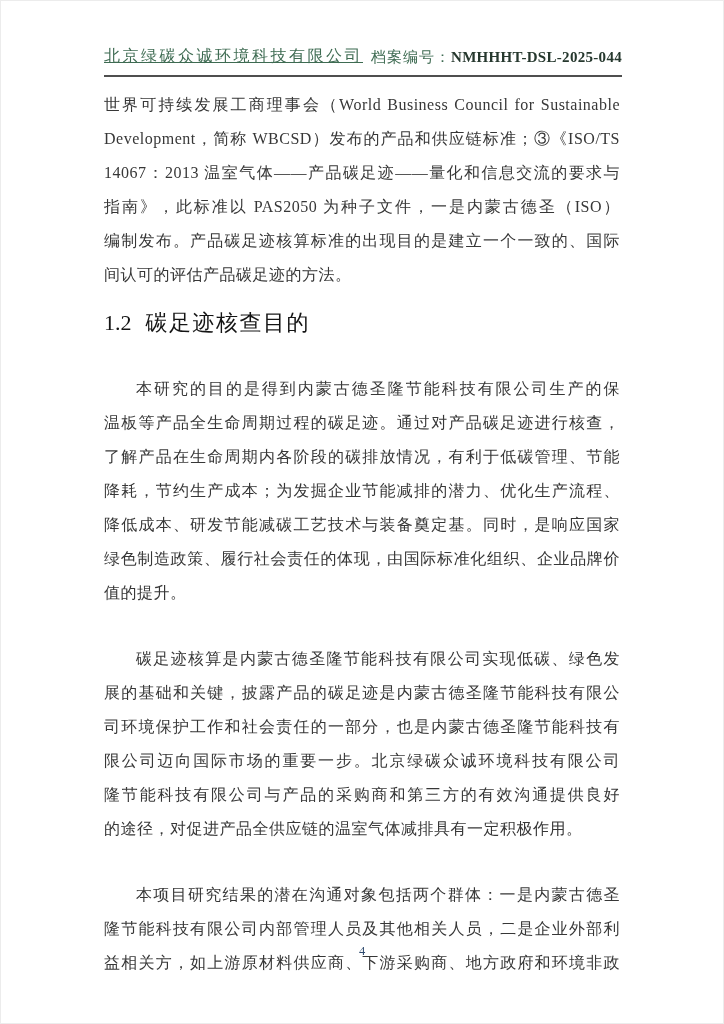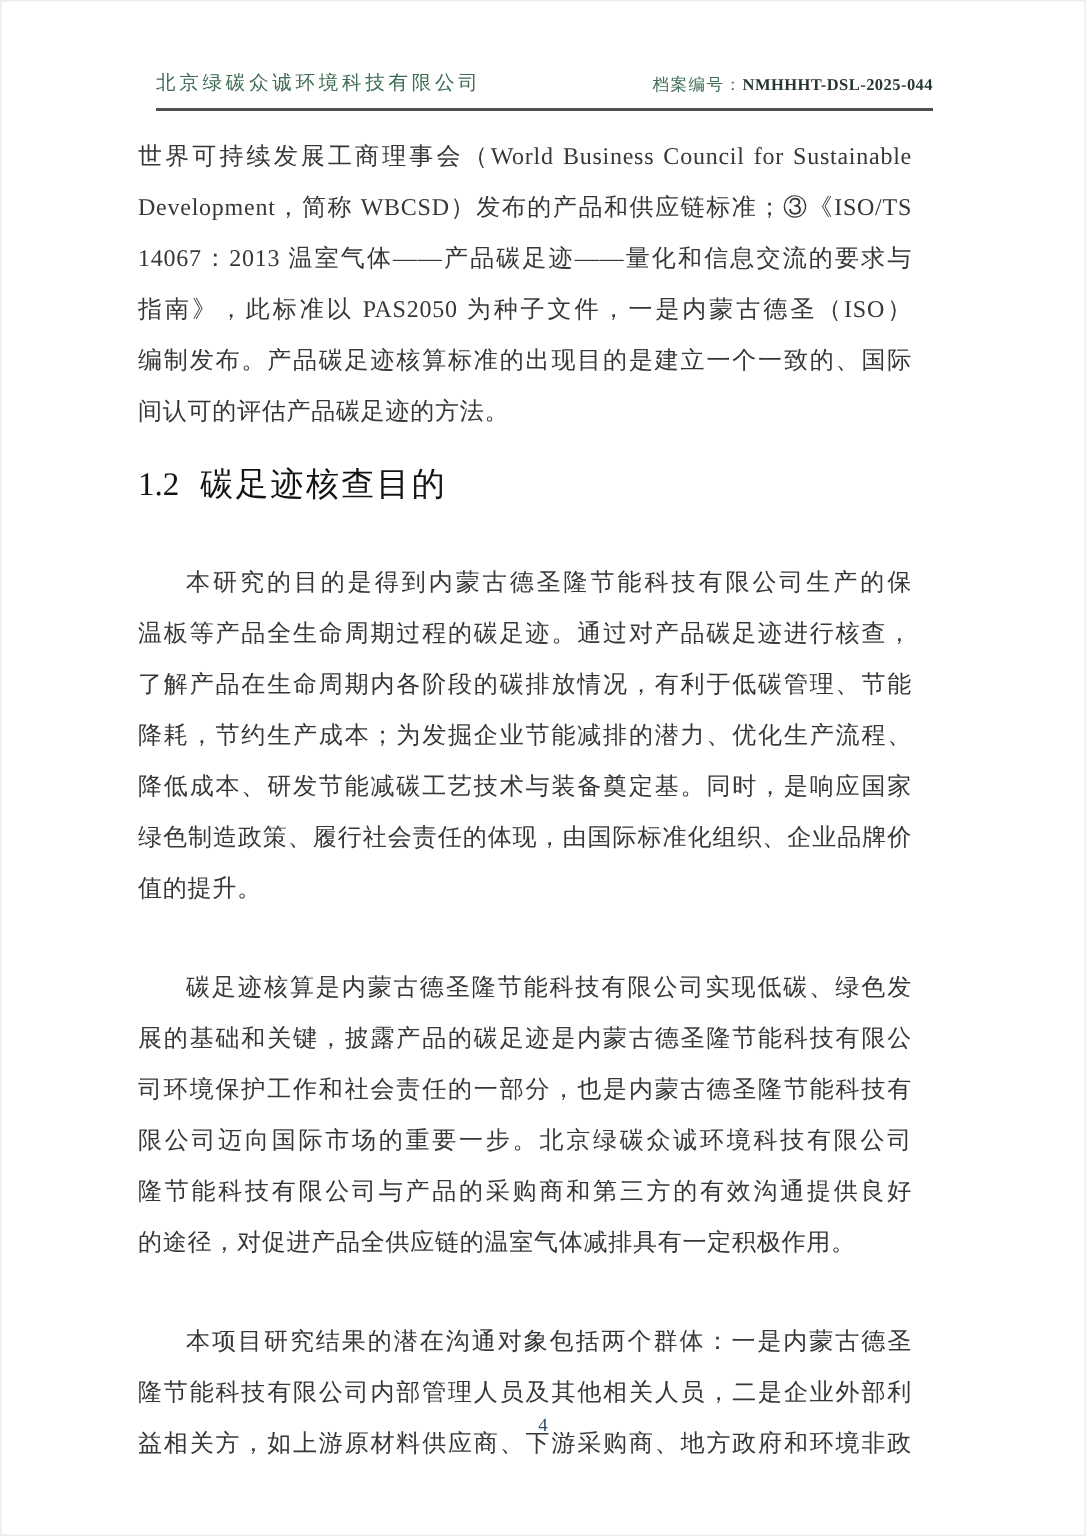--- a/index.html
+++ b/index.html
@@ -29,41 +29,42 @@
     left: 104px;
     right: 102px;
     top: 46px;
     display: flex;
     justify-content: space-between;
     align-items: flex-end;
     padding-bottom: 8px;
     border-bottom: 2px solid var(--rule_color, #4f4f4f);
   }
   .company-name {
-    font-size: 13px;
+    font-size: 16px;
     letter-spacing: 2.5px;
     color: var(--header_green, #3e6b52);
     white-space: nowrap;
+    text-decoration: underline;
   }
   .archive {
-    font-size: 11px;
+    font-size: 15px;
     white-space: nowrap;
   }
   .archive-label {
     color: var(--header_green, #3e6b52);
     letter-spacing: 1px;
   }
   .archive-number {
     color: var(--archive_number_color, #26382e);
     font-weight: bold;
     letter-spacing: 0.3px;
   }
   .content {
     position: absolute;
-    left: 92px;
+    left: 104px;
     width: 516px;
     top: 88px;
     color: var(--body_text, #373737);
   }
   .line {
     font-size: 16px;
     line-height: 34px;
     letter-spacing: 0.5px;
     text-align: justify;
     text-align-last: justify;

